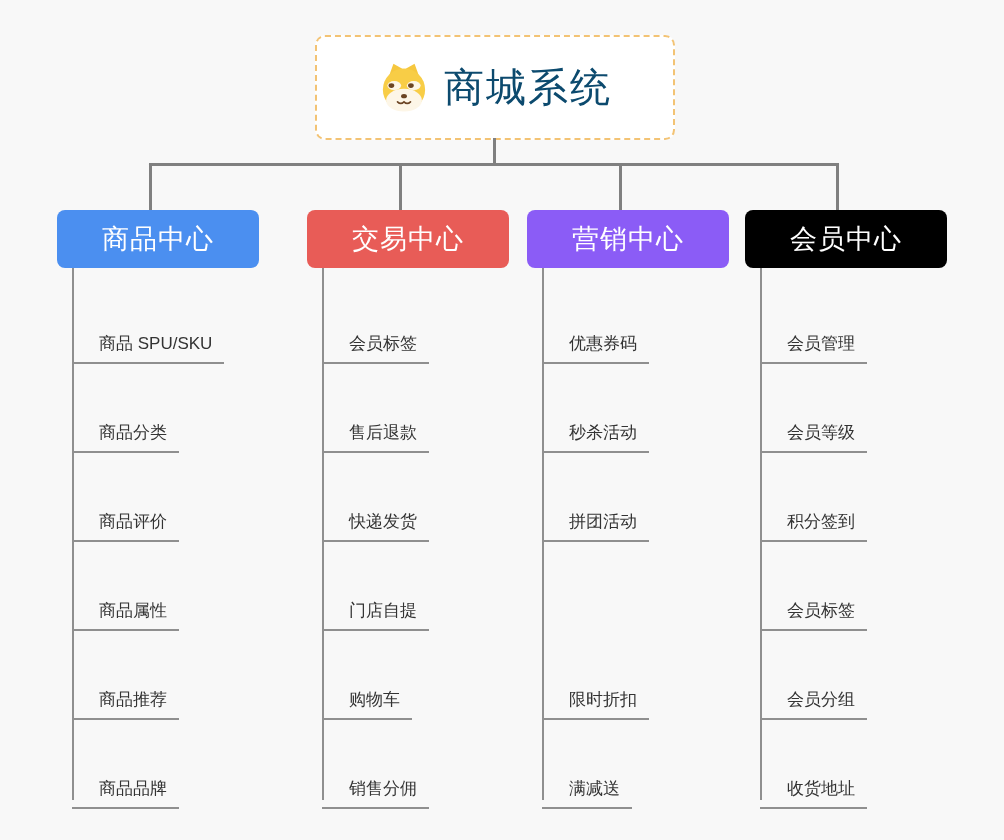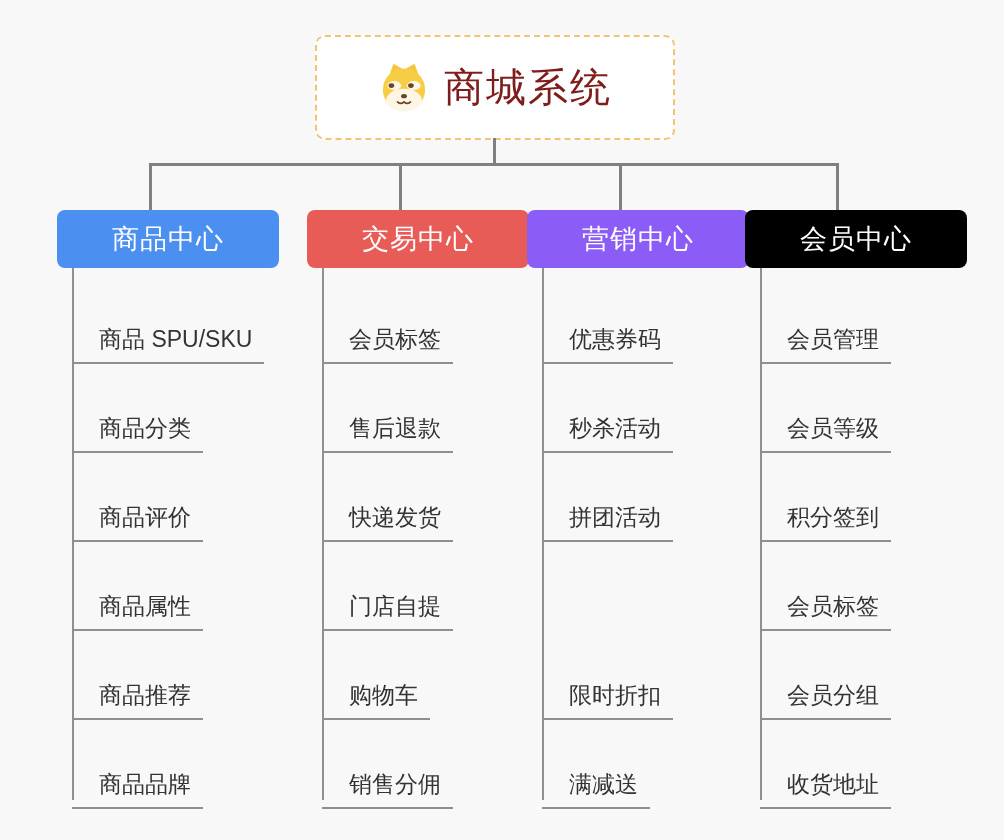--- a/index.html
+++ b/index.html
@@ -23,39 +23,39 @@
     border:2px dashed #f3c374;
     border-radius:10px;
     box-sizing:border-box;
     display:flex;
     align-items:center;
     justify-content:center;
     gap:14px;
   }
   .root-title{
     font-size:40px;
-    color:#7f1d1d;
+    color:#0c4a6e;
     letter-spacing:2px;
     white-space:nowrap;
   }
   .root-icon{width:52px;height:52px;flex:0 0 auto;}
   
   .line{position:absolute;background:#808080;}
   .root-trunk{left:493px;top:138px;width:3px;height:26px;}
   .h-bus{left:149px;top:163px;width:690px;height:3px;border-radius:2px;}
   .drop{width:3px;top:163px;height:48px;}
   .drop-1{left:149px;}
   .drop-2{left:399px;}
   .drop-3{left:619px;}
   .drop-4{left:836px;}
   
   .branch-header{
     position:absolute;
     top:210px;
-    width:222px; height:58px;
+    width:202px; height:58px;
     border-radius:8px;
     display:flex;
     align-items:center;
     justify-content:center;
     color:#ffffff;
     font-size:27px;
     letter-spacing:1px;
     cursor:default;
   }
   .bh-1{left:57px;}
@@ -80,21 +80,21 @@
     background:#8f8f8f;
   }
   .leaf{
     position:absolute;
     left:0;
     height:42px;
     display:flex;
     align-items:flex-end;
     padding:0 12px 7px 27px;
     border-bottom:2px solid #8f8f8f;
-    font-size:23px;
+    font-size:17px;
     color:#333333;
     white-space:nowrap;
     cursor:default;
   }
   .leaf-0{top:45px;}
   .leaf-1{top:134px;}
   .leaf-2{top:223px;}
   .leaf-3{top:312px;}
   .leaf-4{top:401px;}
   .leaf-5{top:490px;}

